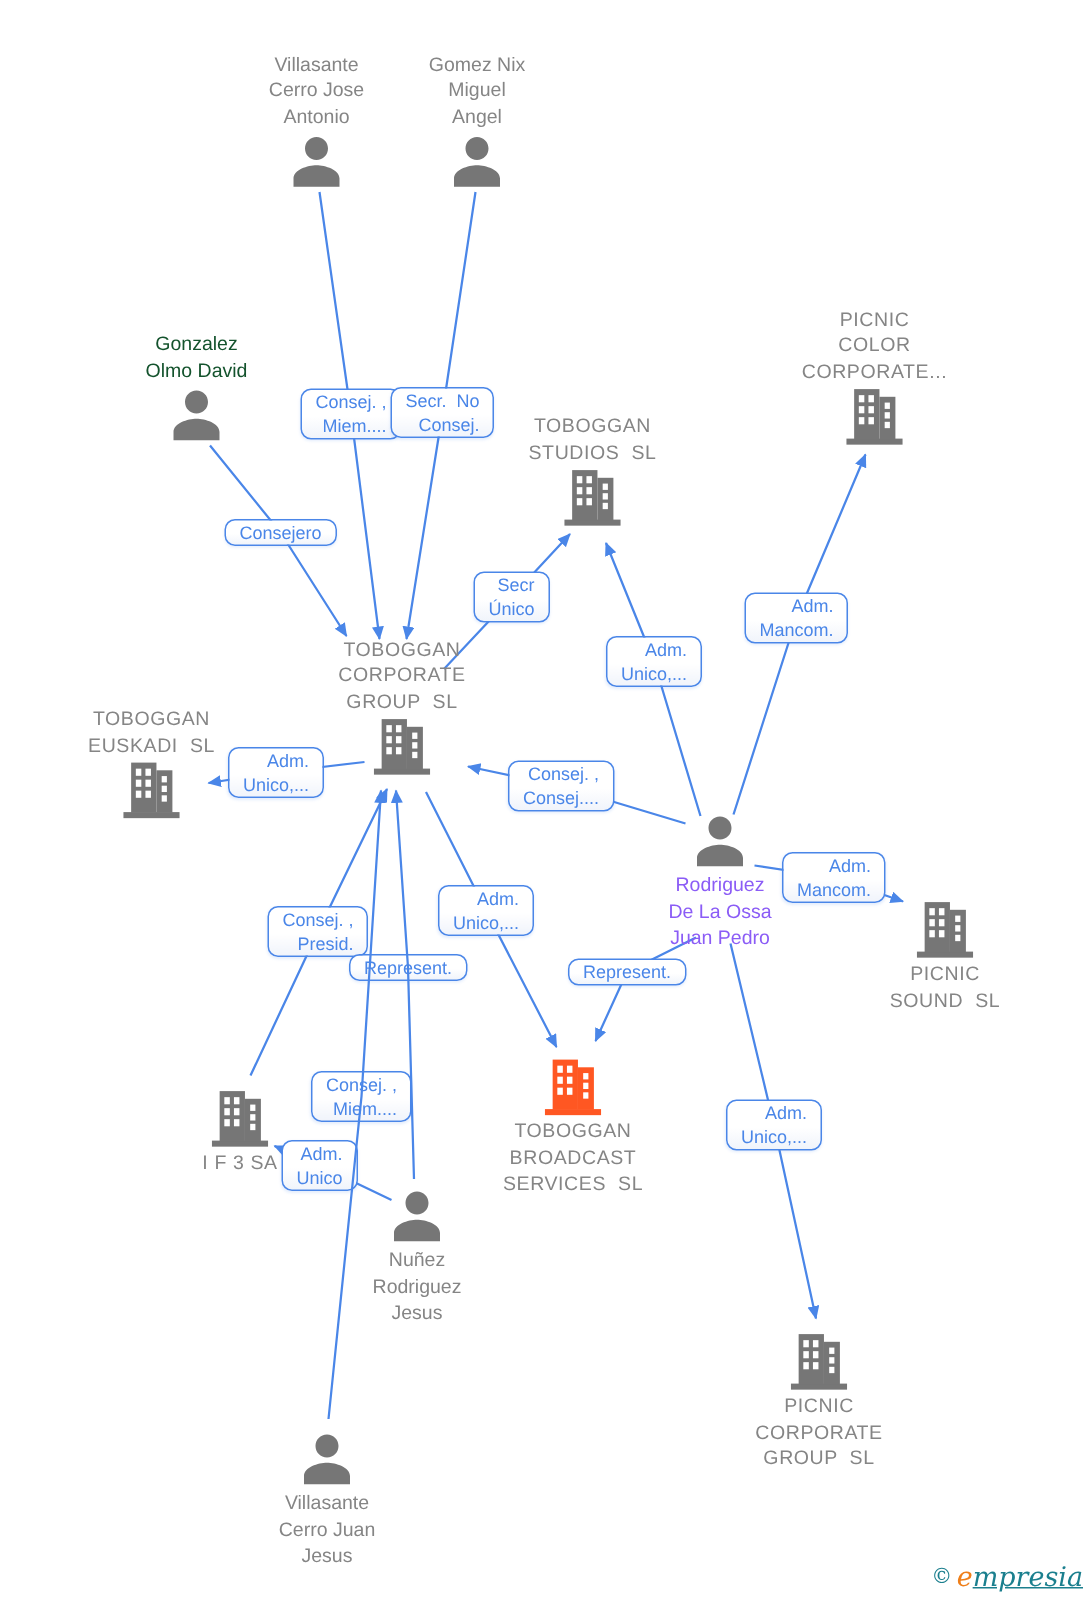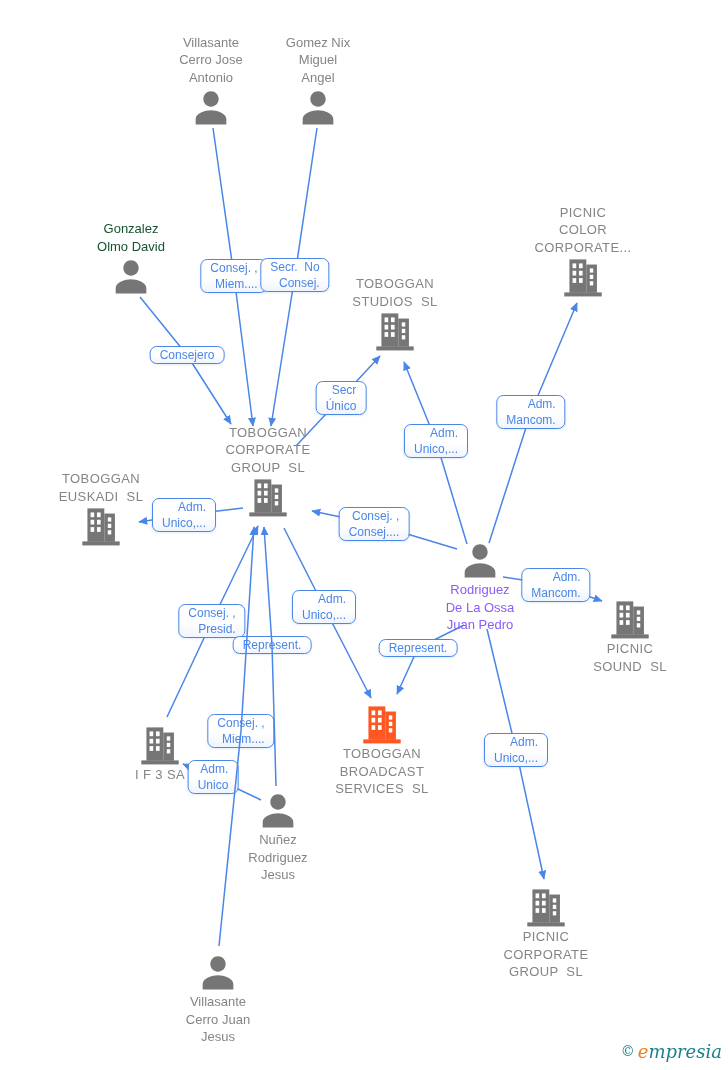--- a/index.html
+++ b/index.html
@@ -310,15 +310,15 @@
   <svg id="edges-front" class="edges-svg">
       <defs>
         <marker id="edges-front-arrow" markerWidth="10" markerHeight="9" refX="8.3" refY="4" orient="auto" markerUnits="userSpaceOnUse">
           <path d="M0,0 L9,4 L0,8 Z" fill="#4a86e8"></path>
         </marker>
       </defs>
       <polyline points="276,786 272,645 264,527" fill="none" stroke="#4a86e8" stroke-width="1.5" stroke-linejoin="round" marker-end="url(#edges-front-arrow)"></polyline>
       <polyline points="219,946 241,731 254,527" fill="none" stroke="#4a86e8" stroke-width="1.5" stroke-linejoin="round" marker-end="url(#edges-front-arrow)"></polyline>
     </svg>
   <div id="watermark">
-    <span class="wm-copy" style="color: rgb(27, 127, 142);">©</span><span class="wm-e" style="color: rgb(239, 127, 26);">e</span><span class="wm-rest" style="color: rgb(27, 127, 142);">mpresia</span>
+    <span class="wm-copy" style="color: rgb(27, 127, 142);">©</span><span class="wm-e" style="color: rgb(239, 127, 26);">e</span><span class="wm-rest" style="color: rgb(27, 127, 142); text-decoration: underline;">mpresia</span>
   </div>
 </div>
 
 </body></html>

